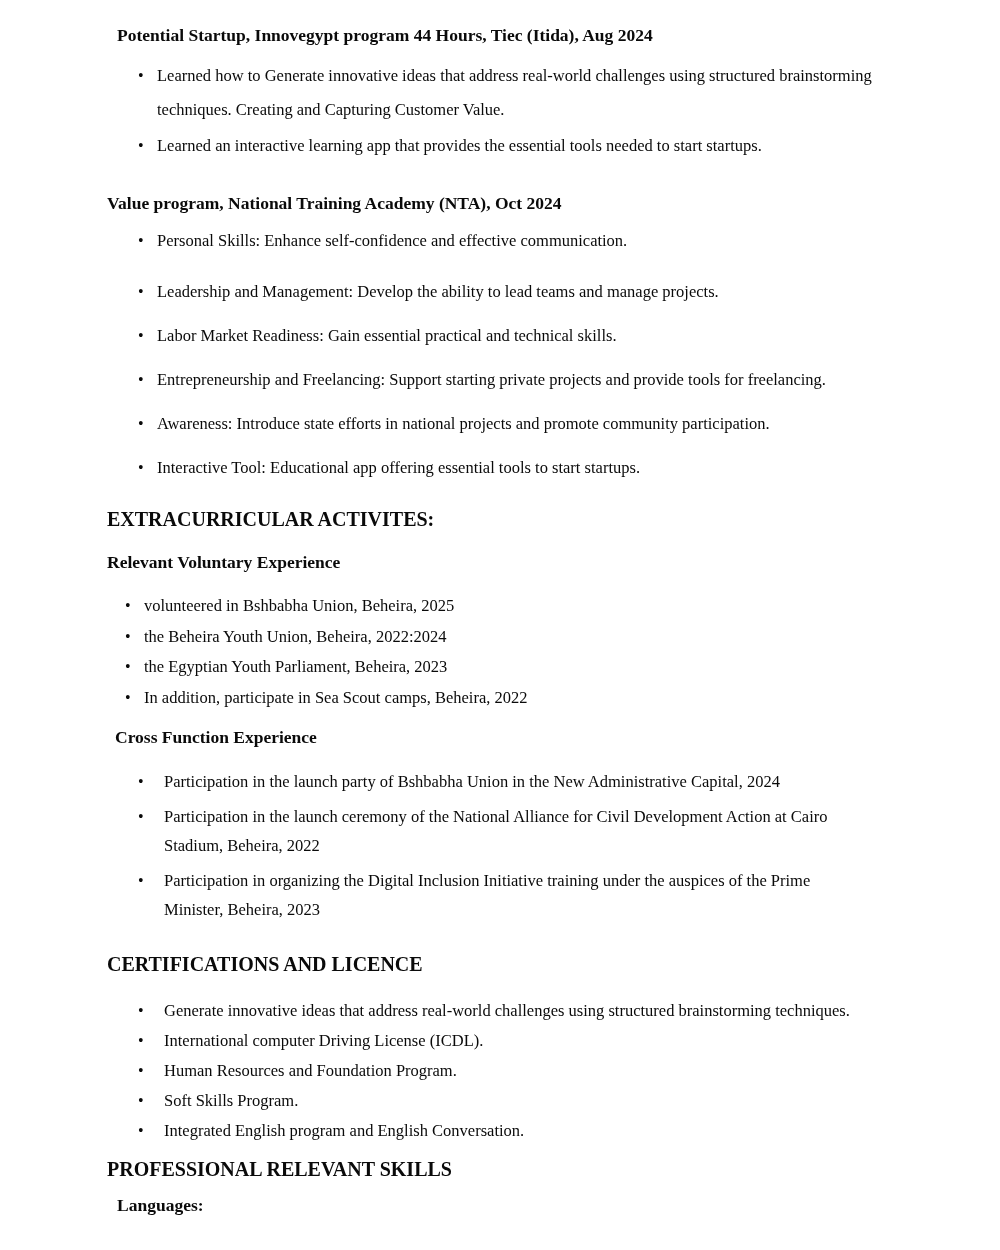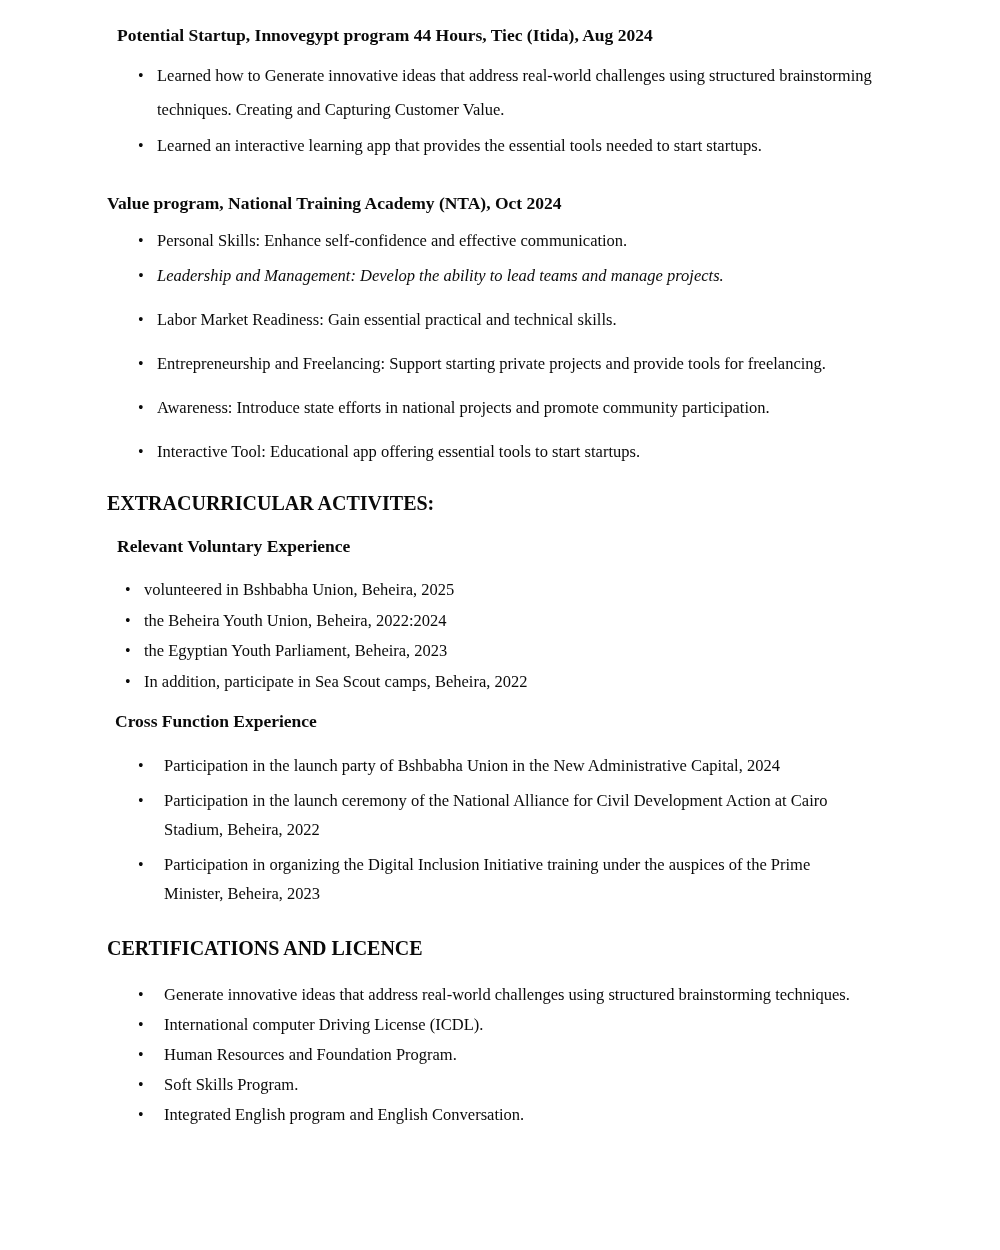--- a/index.html
+++ b/index.html
@@ -55,37 +55,37 @@
   
   ul.exp1 { padding-left: 50px; margin-top: 13px; }
   ul.exp1 li { line-height: 34px; }
   ul.exp1 li::before { left: -19px; }
   ul.exp1 li + li { margin-top: 2px; }
   
   ul.exp2 { padding-left: 50px; margin-top: 13px; }
   ul.exp2 li { line-height: 27px; }
   ul.exp2 li::before { left: -19px; }
   ul.exp2 li + li { margin-top: 17px; }
-  ul.exp2 li.first-gap { margin-top: 8px; font-style: italic; }
+  ul.exp2 li.first-gap { margin-top: 24px; }
   
   ul.voluntary { padding-left: 37px; margin-top: 18px; }
   ul.voluntary li { line-height: 30.5px; }
   ul.voluntary li::before { left: -19px; }
   
   ul.wide { padding-left: 57px; }
   ul.wide li { line-height: 29px; }
   ul.wide li::before { left: -26px; }
   ul.cross { margin-top: 19px; }
   ul.cross li + li { margin-top: 6px; }
   ul.certs { margin-top: 20px; }
   ul.certs li + li { margin-top: 1px; }
   
   .sec-training-2   { margin-top: 29px; }
   .sec-extra        { margin-top: 26px; }
-  .sub-voluntary    { margin-top: 20px; margin-left: 10px; }
+  .sub-voluntary    { margin-top: 20px; margin-left: 0; }
   .sub-cross        { margin-top: 13px; margin-left: 8px; }
   .sec-certs        { margin-top: 28px; }
   .sec-skills       { margin-top: 12px; }
   .sub-languages    { margin-top: 13px; margin-left: 10px; }
 </style>
 </head>
 <body>
 
 <div class="page">
 
@@ -132,14 +132,19 @@
     <h1 class="section-heading">CERTIFICATIONS AND LICENCE</h1>
     <ul class="bullets wide certs">
       <li>Generate innovative ideas that address real-world challenges using structured brainstorming techniques.</li>
       <li>International computer Driving License (ICDL).</li>
       <li>Human Resources and Foundation Program.</li>
       <li>Soft Skills Program.</li>
       <li>Integrated English program and English Conversation.</li>
     </ul>
   </section>
 
+  <section class="sec-skills">
+    <h1 class="section-heading">PROFESSIONAL RELEVANT SKILLS</h1>
+    <h3 class="sub-heading sub-languages">Languages:</h3>
+
+  </section>
 
 </div>
 
 </body></html>

